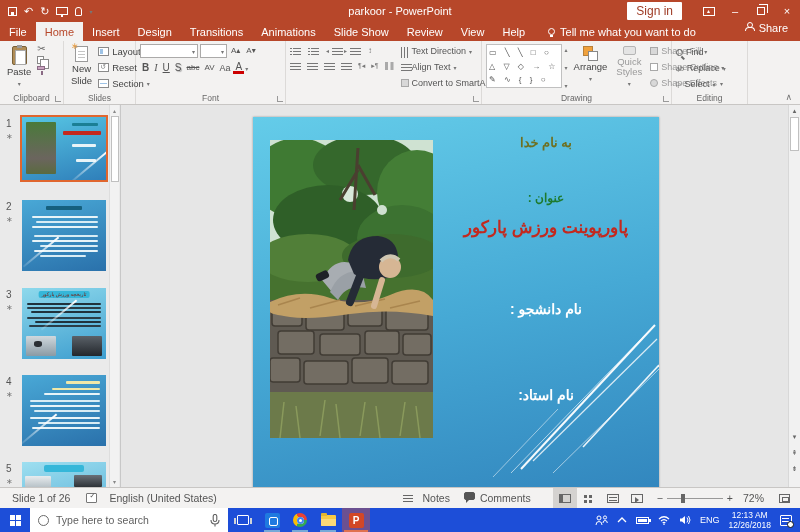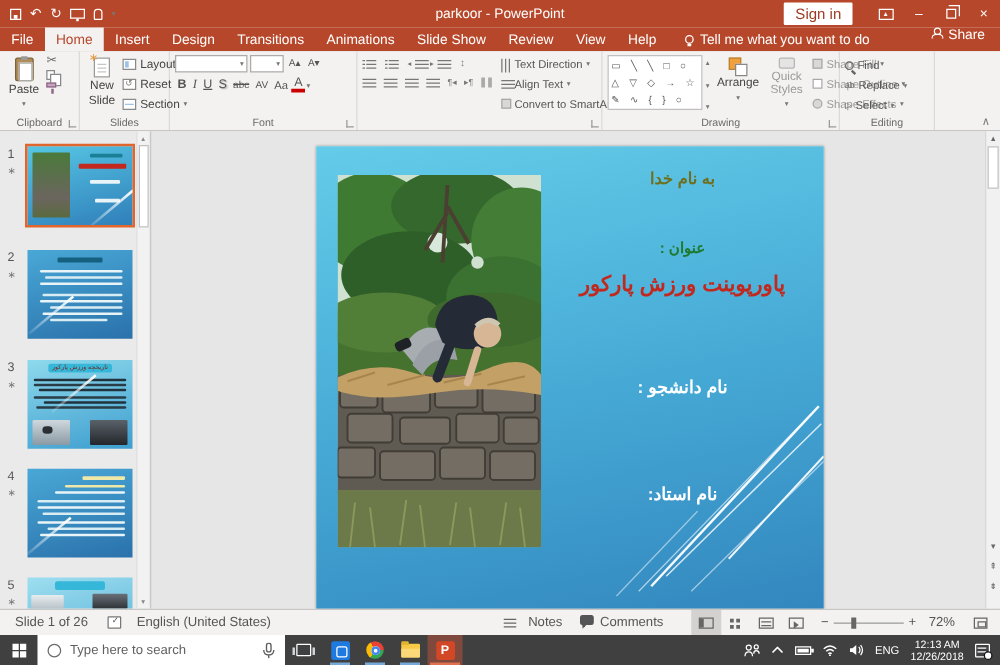--- a/index.html
+++ b/index.html
@@ -115,21 +115,21 @@
   .vb.norm::before{content:"";position:absolute;left:0;top:0;width:3px;height:7px;background:#666}
   .vb.sort{border:none}
   .vb.sort::before{content:"";position:absolute;left:1px;top:1px;width:3px;height:3px;background:#666;box-shadow:5px 0 #666,0 5px #666,5px 5px #666}
   .vb.read::before{content:"";position:absolute;left:1px;top:2px;width:8px;height:1px;background:#666;box-shadow:0 3px #666}
   .vb.show::before{content:"";position:absolute;left:3px;top:2px;border:3px solid transparent;border-left:4px solid #666}
   .ztrack{width:56px;height:1px;background:#999;position:relative;margin:0 4px}
   .zthumb{position:absolute;left:14px;top:-4px;width:4px;height:9px;background:#666}
   .fit-i{width:11px;height:9px;border:1px solid #666;position:relative}
   .fit-i::after{content:"";position:absolute;left:2px;top:2px;width:5px;height:3px;border:1px solid #666}
   
-  .taskbar{position:absolute;left:0;top:508px;width:800px;height:24px;background:#404040;display:flex;align-items:stretch;color:#fff}
+  .taskbar{position:absolute;left:0;top:508px;width:800px;height:24px;background:#1d4ed8;display:flex;align-items:stretch;color:#fff}
   .tb-btn{display:flex;align-items:center;justify-content:center;position:relative}
   .i-win{width:11px;height:11px;position:relative}
   .i-win::before{content:"";position:absolute;left:0;top:0;width:5px;height:5px;background:#fff;box-shadow:6px 0 #fff,0 6px #fff,6px 6px #fff}
   .searchbox{width:198px;background:#fff;display:flex;align-items:center;gap:7px;padding:0 8px;color:#5f5f5f;font-size:10.5px}
   .i-cort{width:11px;height:11px;border:1.5px solid #6a6a6a;border-radius:50%;flex-shrink:0}
   .i-mic{margin-left:auto;flex-shrink:0}
   .runline{position:absolute;bottom:0;left:50%;transform:translateX(-50%);width:16px;height:2px;background:#76a9d8}
   .i-tv{width:12px;height:10px;border:1px solid #fff;border-radius:1px;position:relative}
   .i-tv::before{content:"";position:absolute;left:-4px;top:2px;width:2px;height:6px;background:#cfd3d8}
   .i-tv::after{content:"";position:absolute;right:-4px;top:2px;width:2px;height:6px;background:#cfd3d8}

